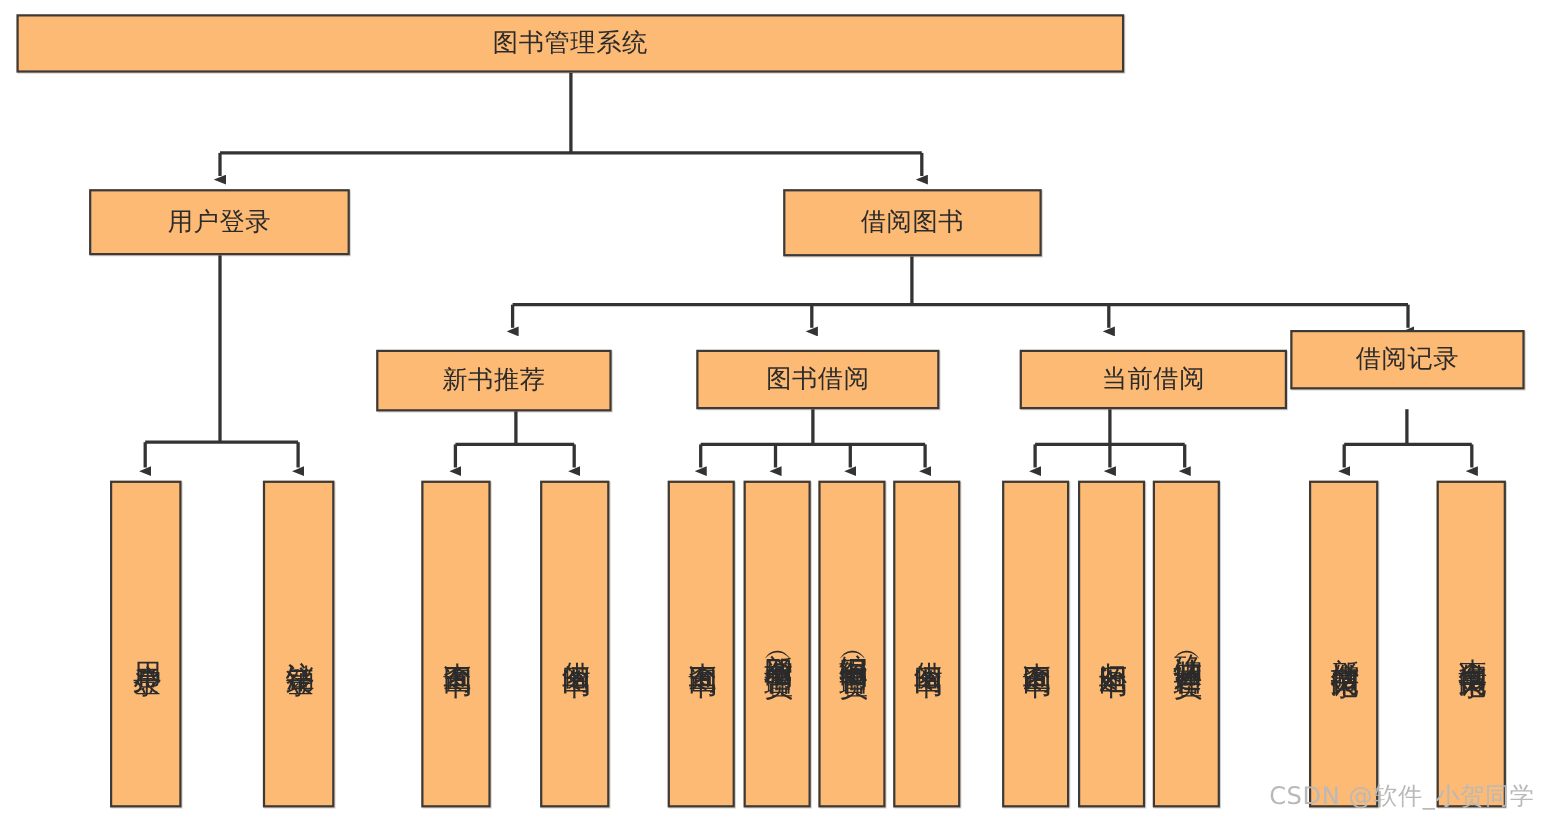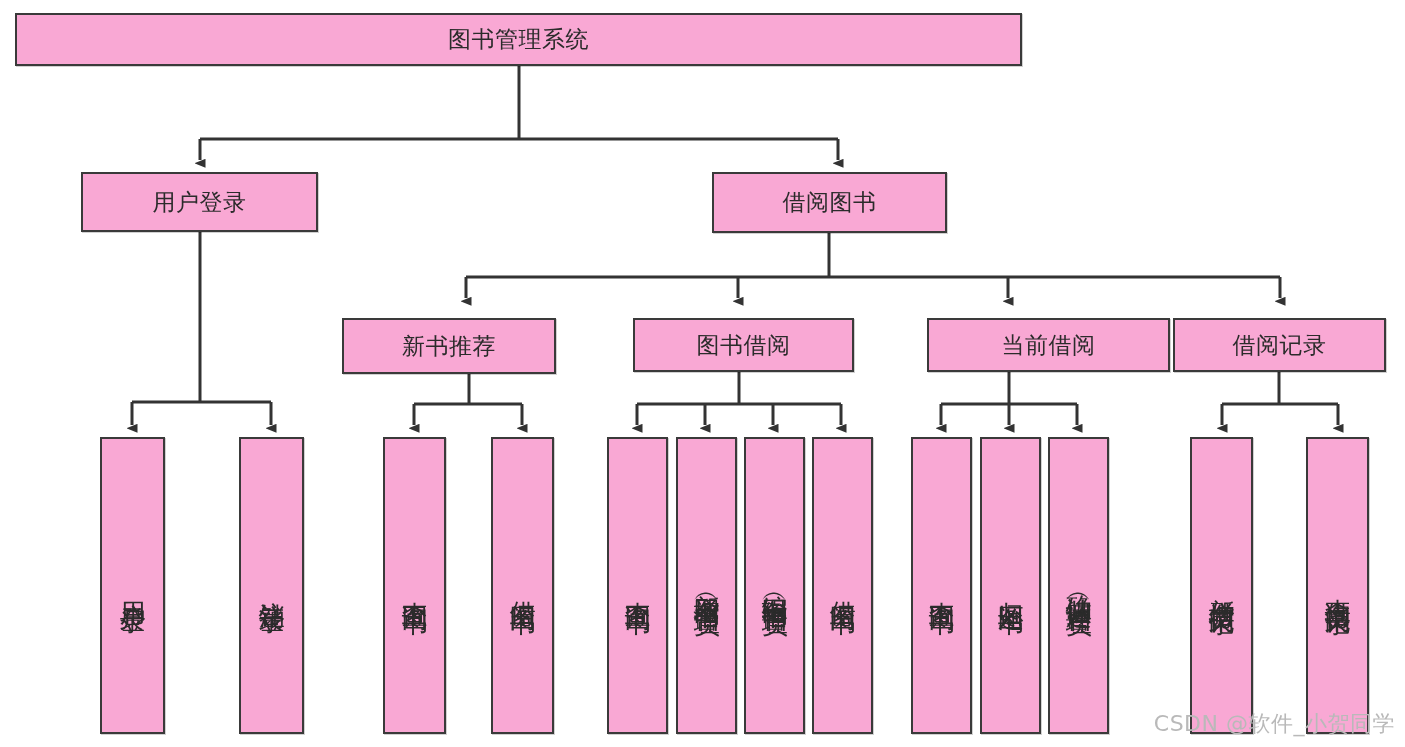--- a/index.html
+++ b/index.html
@@ -21,21 +21,21 @@
     position: absolute;
     left: 0;
     top: 0;
     width: 1405px;
     height: 747px;
     pointer-events: none;
   }
   .node {
     position: absolute;
     box-sizing: border-box;
-    background: #f9a8d4;
+    background: #fdba74;
     border: 2.5px solid #3a3a3a;
     display: flex;
     align-items: center;
     justify-content: center;
     color: #2b2b2b;
     box-shadow: 1px 1px 0 rgba(0,0,0,0.18);
   }
   .node .label {
     line-height: 1.16;
     text-align: center;
@@ -139,21 +139,21 @@
 
   <div class="node horizontal" style="left:342px; top:318px; width:214px; height:56px;">
     <span class="label">新书推荐</span>
   </div>
   <div class="node horizontal" style="left:633px; top:318px; width:221px; height:54px;">
     <span class="label">图书借阅</span>
   </div>
   <div class="node horizontal" style="left:927px; top:318px; width:243px; height:54px;">
     <span class="label">当前借阅</span>
   </div>
-  <div class="node horizontal" style="left:1173px; top:318px; width:213px; height:54px;">
+  <div class="node horizontal" style="left:1173px; top:300px; width:213px; height:54px;">
     <span class="label">借阅记录</span>
   </div>
 
   <div class="node vertical" style="left:100px; top:437px; width:65px; height:297px;">
     <span class="label">用户登录</span>
   </div>
   <div class="node vertical" style="left:239px; top:437px; width:65px; height:297px;">
     <span class="label">注销登录</span>
   </div>
 

